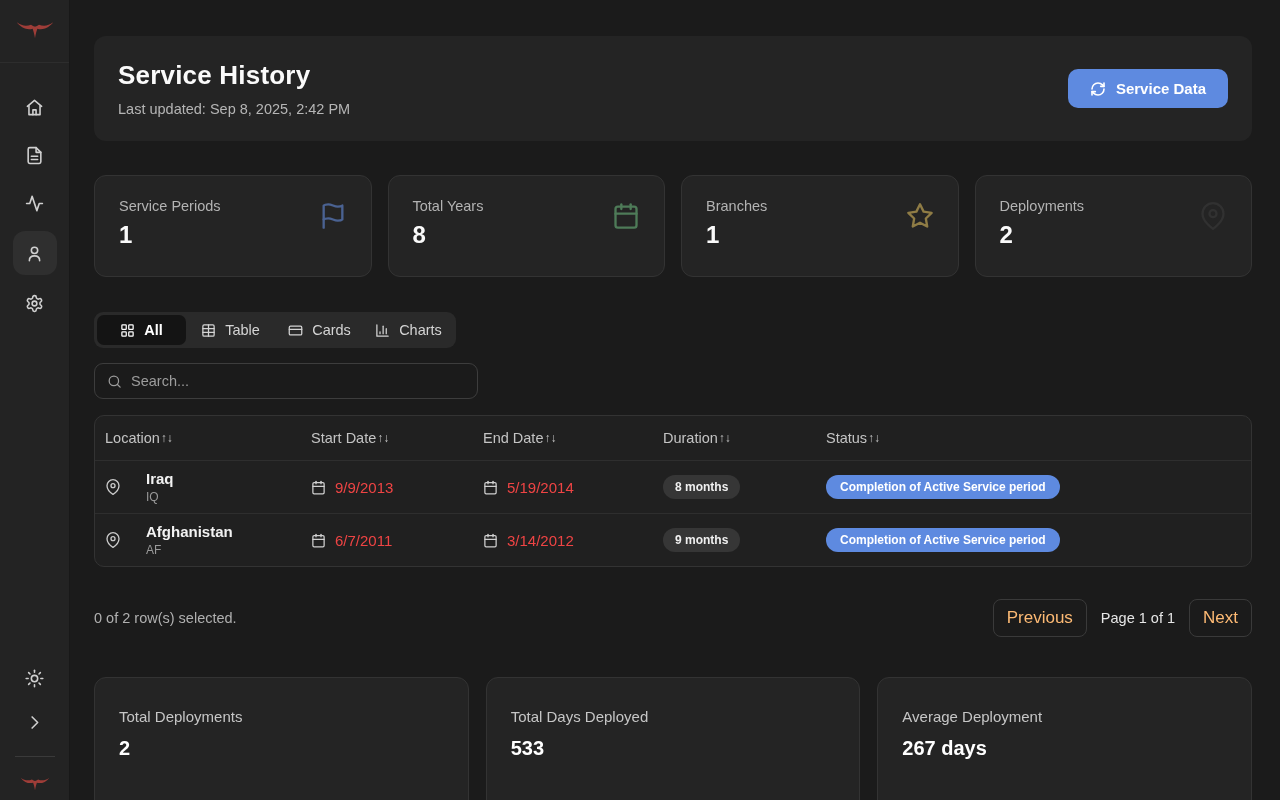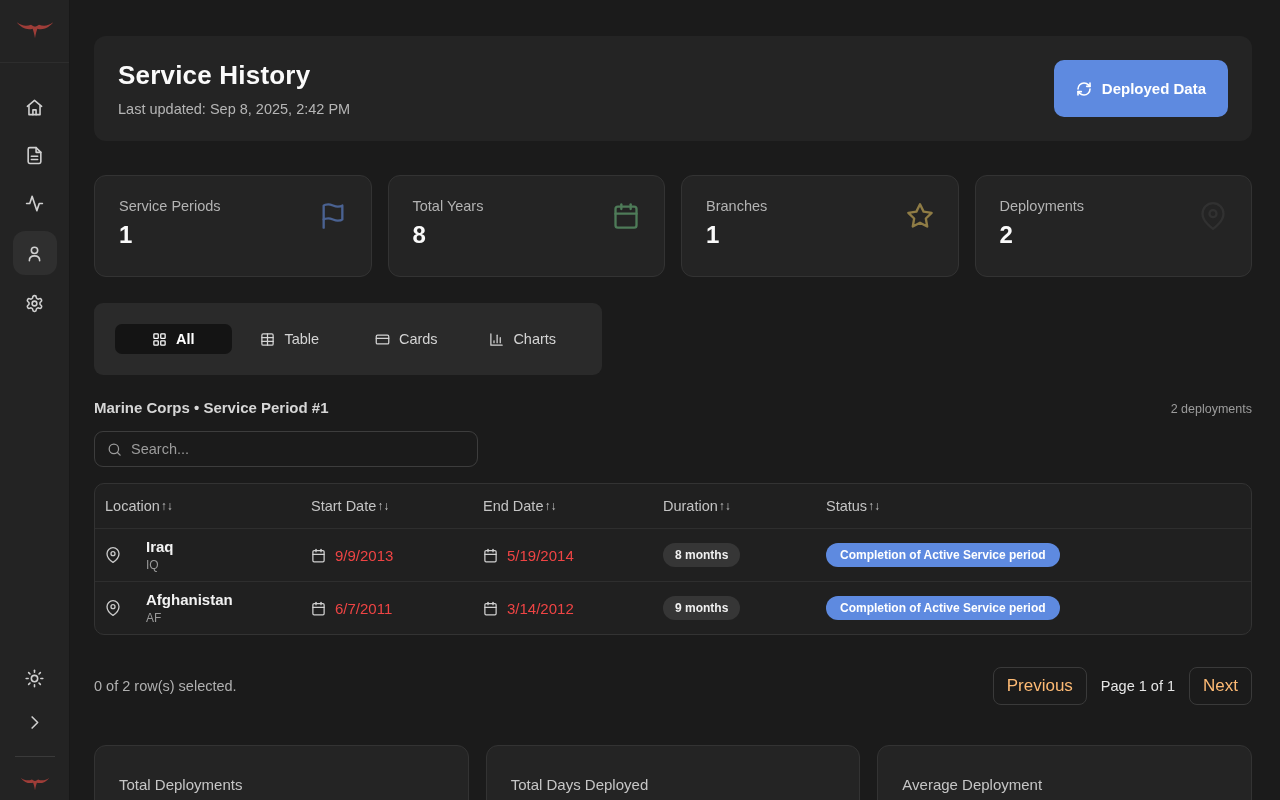--- a/index.html
+++ b/index.html
@@ -31,21 +31,21 @@
   .nav-btn svg { width:19px; height:19px; stroke:#d0d0d0; fill:none; stroke-width:2; stroke-linecap:round; stroke-linejoin:round; }
   .side-spacer { flex:1; }
   .side-bottom { display:flex; flex-direction:column; align-items:center; gap:4px; padding-bottom:6px; }
   .side-divider { width:40px; height:1px; background:#3a3a3a; margin:10px 0 8px; }
 
   
   .main { flex:1; padding:36px 28px 0 24px; }
 
   .header-card {
     background:#242424; border-radius:12px; padding:24px;
-    display:flex; justify-content:space-between; 
+    display:flex; justify-content:space-between; align-items:center;
   }
   .page-title { font-size:26px; font-weight:800; color:#fafafa; letter-spacing:0.2px; }
   .page-sub { margin-top:10px; font-size:14.5px; color:#b5b5b5; }
   .refresh-btn {
     display:flex; align-items:center; gap:10px;
     background:#5e8ae0; color:#ffffff; border:none; border-radius:10px;
     padding:11px 22px; font-size:15px; font-weight:700; cursor:pointer;
     font-family:"Liberation Sans", sans-serif;
   }
   .refresh-btn svg { width:16px; height:16px; stroke:#fff; fill:none; stroke-width:2.4; stroke-linecap:round; stroke-linejoin:round; }
@@ -55,21 +55,21 @@
   .stat-card {
     position:relative; background:#242424; border:1px solid #333; border-radius:12px;
     padding:22px 24px; height:102px;
   }
   .stat-label { font-size:14.5px; color:#b3b3b3; }
   .stat-value { margin-top:7px; font-size:24px; font-weight:800; color:#fafafa; }
   .stat-icon { position:absolute; top:26px; right:24px; }
   .stat-icon svg { width:28px; height:28px; fill:none; stroke-width:2; stroke-linecap:round; stroke-linejoin:round; }
 
   
-  .tabs { margin-top:26px; display:inline-flex; background:#2a2a2a; border-radius:9px; padding:21px; width:508px; }
+  .tabs { margin-top:35px; display:inline-flex; background:#2a2a2a; border-radius:9px; padding:3px; width:362px; }
   .tab {
     flex:1; display:flex; align-items:center; justify-content:center; gap:9px;
     padding:7px 0; border-radius:7px; font-size:14.5px; color:#d4d4d4; cursor:pointer;
   }
   .tab svg { width:15px; height:15px; stroke:currentColor; fill:none; stroke-width:2; stroke-linecap:round; stroke-linejoin:round; }
   .tab.active { background:#141414; color:#ffffff; font-weight:700; }
 
   
   .section-row { margin-top:24px; display:flex; justify-content:space-between; align-items:baseline; }
   .section-title { font-size:15px; font-weight:700; color:#d6d6d6; }
@@ -229,21 +229,21 @@
     </div>
     <button class="refresh-btn">
       <span>
         <svg viewBox="0 0 24 24" width="16" height="16">
             <path d="M3 12a9 9 0 0 1 9-9 9.75 9.75 0 0 1 6.74 2.74L21 8"></path>
             <path d="M21 3v5h-5"></path>
             <path d="M21 12a9 9 0 0 1-9 9 9.75 9.75 0 0 1-6.74-2.74L3 16"></path>
             <path d="M3 21v-5h5"></path>
           </svg>
       </span>
-      <span>Deployed Data</span>
+      <span>Service Data</span>
     </button>
   </section>
 
   
   <section class="stats-grid">
     <div class="stat-card">
       <div class="stat-label">Service Periods</div>
       <div class="stat-value">1</div>
       <span class="stat-icon">
         <svg viewBox="0 0 24 24" style="stroke:#4a6292">
@@ -325,24 +325,20 @@
             <path d="M18 17V9"></path>
             <path d="M13 17V5"></path>
             <path d="M8 17v-3"></path>
           </svg>
       </span>
       <span>Charts</span>
     </div>
   </div>
 
   
-  <div class="section-row">
-    <div class="section-title">Marine Corps • Service Period #1</div>
-    <div class="section-count">2 deployments</div>
-  </div>
 
   
   <div class="search-box">
     <span>
       <svg viewBox="0 0 24 24">
           <circle cx="11" cy="11" r="7.5"></circle>
           <line x1="21" y1="21" x2="16.7" y2="16.7"></line>
         </svg>
     </span>
     <input type="text" placeholder="Search..." style="">

